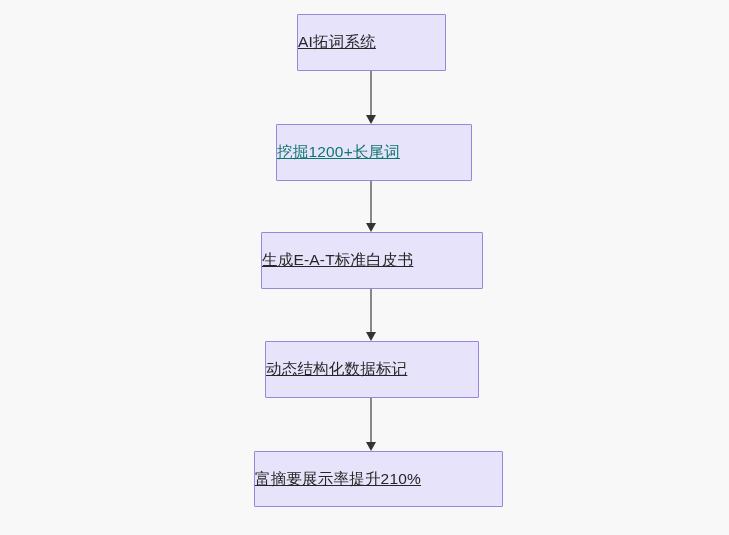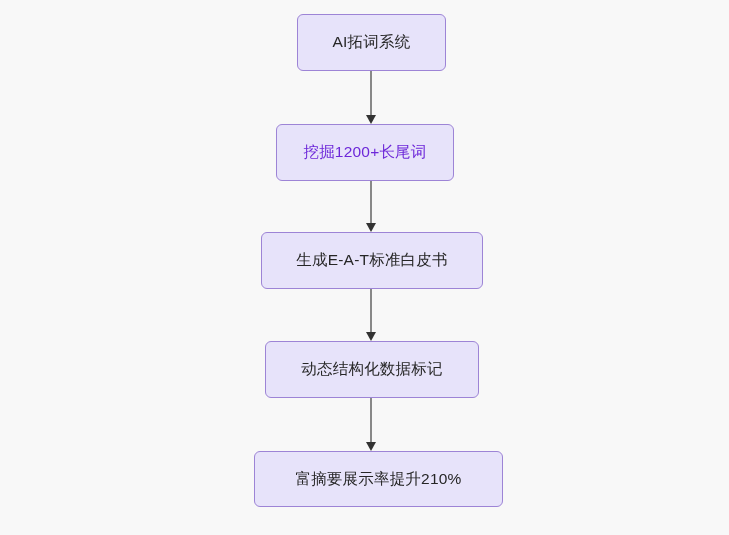--- a/index.html
+++ b/index.html
@@ -17,30 +17,30 @@
     position: relative;
     width: 729px;
     height: 535px;
     background: #f8f8f8;
   }
   .node {
     position: absolute;
     box-sizing: border-box;
     background: #e7e3fa;
     border: 1px solid #9d84d6;
-    border-radius: 6px;
+    border-radius: 1px;
     display: flex;
     align-items: center;
-    justify-content: center;
     color: #262626;
     font-size: 15.5px;
     line-height: 1.2;
     letter-spacing: 0.2px;
     white-space: nowrap;
     user-select: none;
+    text-decoration: underline;
   }
   .node-label {
     display: block;
   }
   .edge {
     position: absolute;
     pointer-events: none;
   }
   .edge-line {
     position: absolute;
@@ -81,21 +81,21 @@
 
   <div class="edge" style="left: 370px; top: 398px; width: 2px; height: 53px;">
     <div class="edge-line" style="height: 45px; background: rgb(136, 136, 136);"></div>
     <div class="edge-head" style="top: 44px; border-top-color: rgb(51, 51, 51);"></div>
   </div>
 
   <div class="node" style="left: 297px; top: 14px; width: 149px; height: 57px; background: rgb(231, 227, 250); border-color: rgb(157, 132, 214); color: rgb(38, 38, 38);">
     <span class="node-label">AI拓词系统</span>
   </div>
 
-  <div class="node" style="left: 276px; top: 124px; width: 178px; height: 57px; background: rgb(231, 227, 250); border-color: rgb(157, 132, 214); color: #6d28d9;">
+  <div class="node" style="left: 276px; top: 124px; width: 196px; height: 57px; background: rgb(231, 227, 250); border-color: rgb(157, 132, 214); color: #0f766e;">
     <span class="node-label">挖掘1200+长尾词</span>
   </div>
 
   <div class="node" style="left: 265px; top: 341px; width: 214px; height: 57px; background: rgb(231, 227, 250); border-color: rgb(157, 132, 214); color: rgb(38, 38, 38);">
     <span class="node-label">动态结构化数据标记</span>
   </div>
 
   <div class="node" style="left: 261px; top: 232px; width: 222px; height: 57px; background: rgb(231, 227, 250); border-color: rgb(157, 132, 214); color: rgb(38, 38, 38);">
     <span class="node-label">生成E-A-T标准白皮书</span>
   </div>

